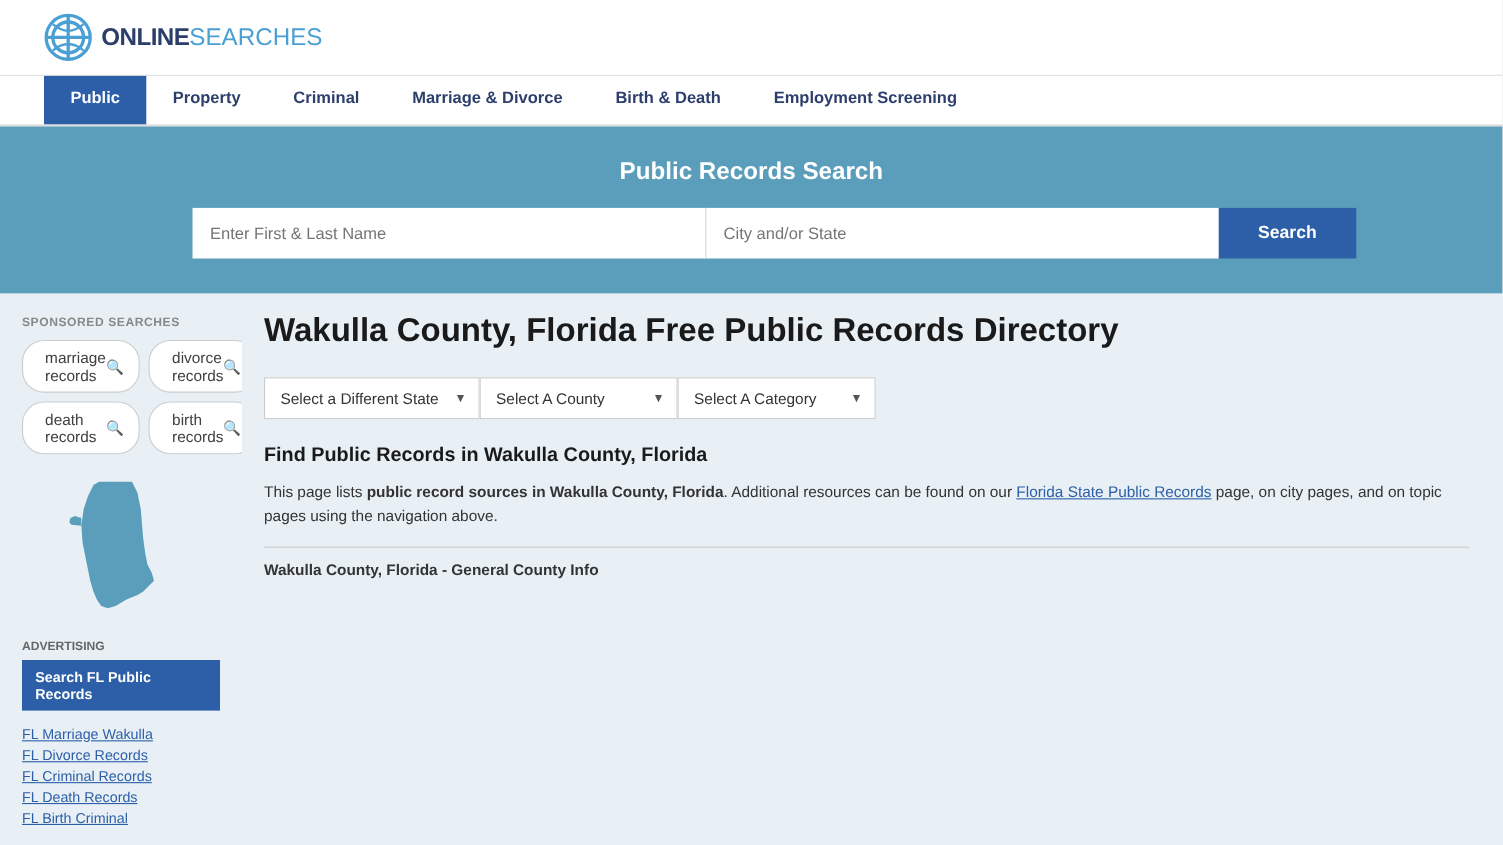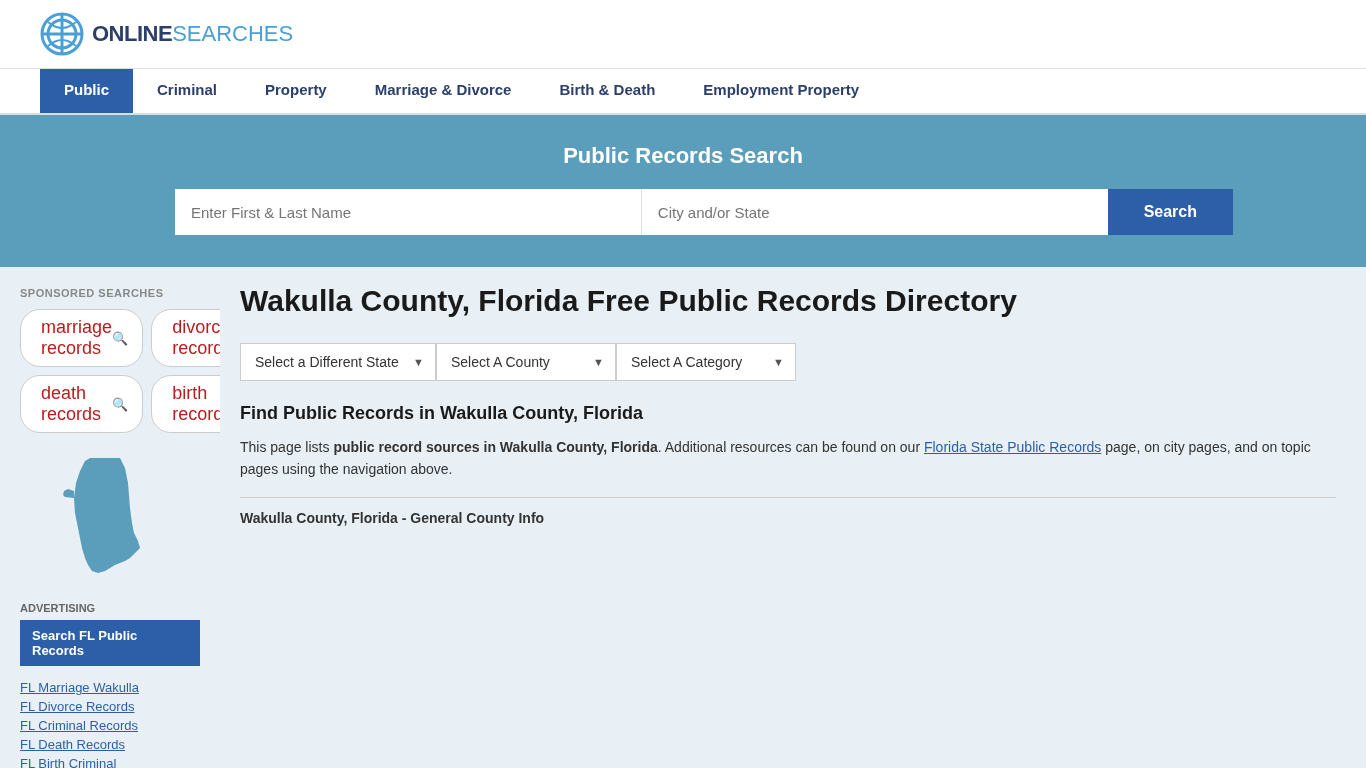--- a/index.html
+++ b/index.html
@@ -28,21 +28,21 @@
 
     
     .sidebar { width: 220px; min-width: 220px; padding: 20px 20px; background: #e8f0f5; }
     .sidebar-ad-label { font-size: 11px; color: #666; font-weight: 700; margin-bottom: 6px; text-transform: uppercase; }
     .sidebar-search-btn { background: #2c5fa8; color: #fff; padding: 8px 12px; font-size: 13px; font-weight: 700; border: none; cursor: pointer; margin-bottom: 14px; width: 100%; text-align: left; }
     .sidebar-links { display: flex; flex-direction: column; gap: 4px; }
     .sidebar-link { color: #2c5fa8; font-size: 13px; text-decoration: underline; cursor: pointer; }
     .sponsored-label { font-size: 11px; color: #888; font-weight: 700; text-transform: uppercase; letter-spacing: 0.5px; margin-bottom: 10px; }
     .sponsored-grid { display: grid; grid-template-columns: 1fr 1fr 1fr; gap: 8px; margin-bottom: 20px; }
     .sponsored-pill { display: flex; align-items: center; justify-content: space-between; border: 1px solid #ccc; border-radius: 20px; padding: 7px 14px 7px 20px; background: #fff; cursor: pointer; }
-    .sponsored-pill span { color: #b91c1c; font-size: 18px; }
+    .sponsored-pill span { color: #404040; font-size: 14px; }
     .sponsored-pill .search-icon { color: #666; font-size: 13px; }
 
     
     .content-area { flex: 1; padding: 16px 30px 20px 20px; background: #e8f0f5; }
     .county-header { display: flex; align-items: flex-start; gap: 24px; margin-bottom: 24px; }
     .county-title { font-size: 30px; font-weight: 900; color: #1a1a1a; line-height: 1.2; margin-bottom: 0; }
 
     
     .dropdowns-row { display: flex; margin-bottom: 22px; }
     .dropdown-wrapper { position: relative; display: inline-block; }
@@ -74,25 +74,25 @@
     </svg>
     <div class="logo-text">
       <span class="logo-online">ONLINE</span>
       <span class="logo-searches">SEARCHES</span>
     </div>
   </div>
 </div>
 
 <nav class="nav">
   <a class="nav-item active">Public</a>
+  <a class="nav-item">Property</a>
   <a class="nav-item">Criminal</a>
-  <a class="nav-item">Property</a>
   <a class="nav-item">Marriage &amp; Divorce</a>
   <a class="nav-item">Birth &amp; Death</a>
-  <a class="nav-item">Employment Property</a>
+  <a class="nav-item">Employment Screening</a>
 </nav>
 
 <div class="hero">
   <div class="hero-title">Public Records Search</div>
   <div class="search-row">
     <input class="search-input" type="text" placeholder="Enter First &amp; Last Name" style="">
     <input class="search-input" type="text" placeholder="City and/or State" style="">
     <button class="search-btn">Search</button>
   </div>
 </div>

